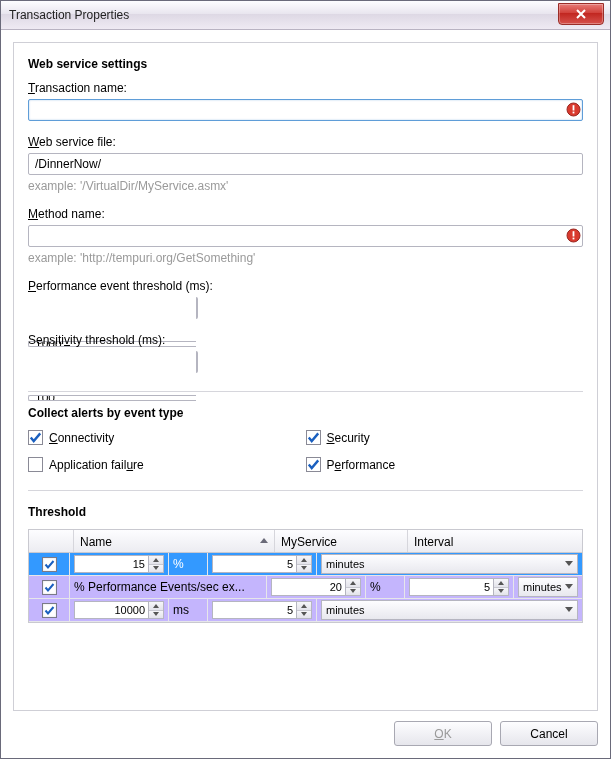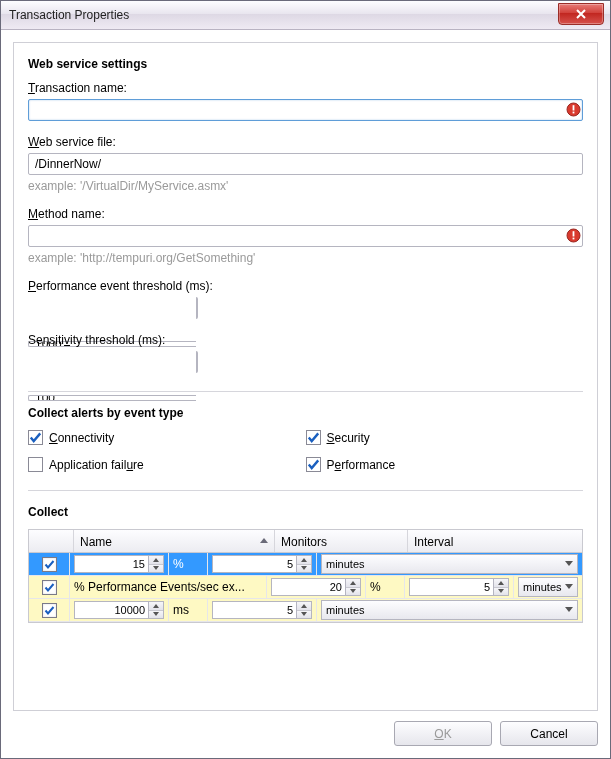--- a/index.html
+++ b/index.html
@@ -176,21 +176,21 @@
     position:absolute;
     right:6px;
     top:50%;
     transform:translateY(-50%);
   }
   .mt-row {
     display:flex;
     height:22px;
     align-items:stretch;
     border-bottom:1px solid #e6e6ea;
-    background:#fef9c3;
+    background:#c4b5fd;
   }
   .mt-row.selected {
     background:#3399ff;
     color:#fff;
   }
   .mt-row .cell {
     border-right:1px solid #e6e6ea;
     padding:0 4px;
     display:flex;
     align-items:center;
@@ -373,32 +373,32 @@
               <svg viewBox="0 0 11 11">
                 <path d="M1.5 5.5 L4 8.5 L9.5 2" stroke="#1a5fbf" stroke-width="2" fill="none"></path>
               </svg>
             </span>
           <span>P<u>e</u>rformance</span>
         </div>
       </div>
 
       <hr class="divider">
 
-      <div class="section-heading">Collect</div>
+      <div class="section-heading">Threshold</div>
       <div class="monitors-table">
         <div class="mt-header">
           <div class="hcell col-cb"></div>
           <div class="hcell col-name">
             <span>Name</span>
             <span class="sort-ind"><svg width="8" height="8" viewBox="0 0 8 8">
                   <path d="M0 6 L4 1 L8 6 Z" fill="#6a6a78"></path>
                 </svg></span>
           </div>
           <div class="hcell" style="width:120px">
-            <span>Monitors</span>
+            <span>MyService</span>
           </div>
           <div class="hcell" style="flex:1;border-right:none">
             <span>Interval</span>
           </div>
         </div>
         <div id="mt-body">
             <div class="mt-row selected">
               <div class="cell col-cb">
                 <span class="row-cb">
                   <svg viewBox="0 0 11 11">

